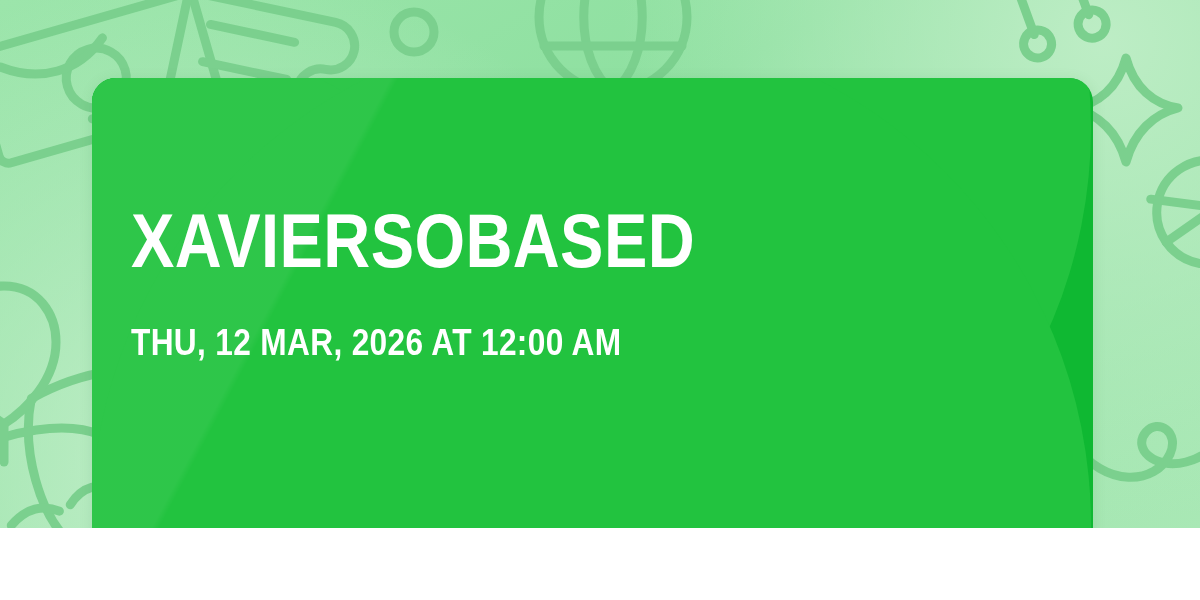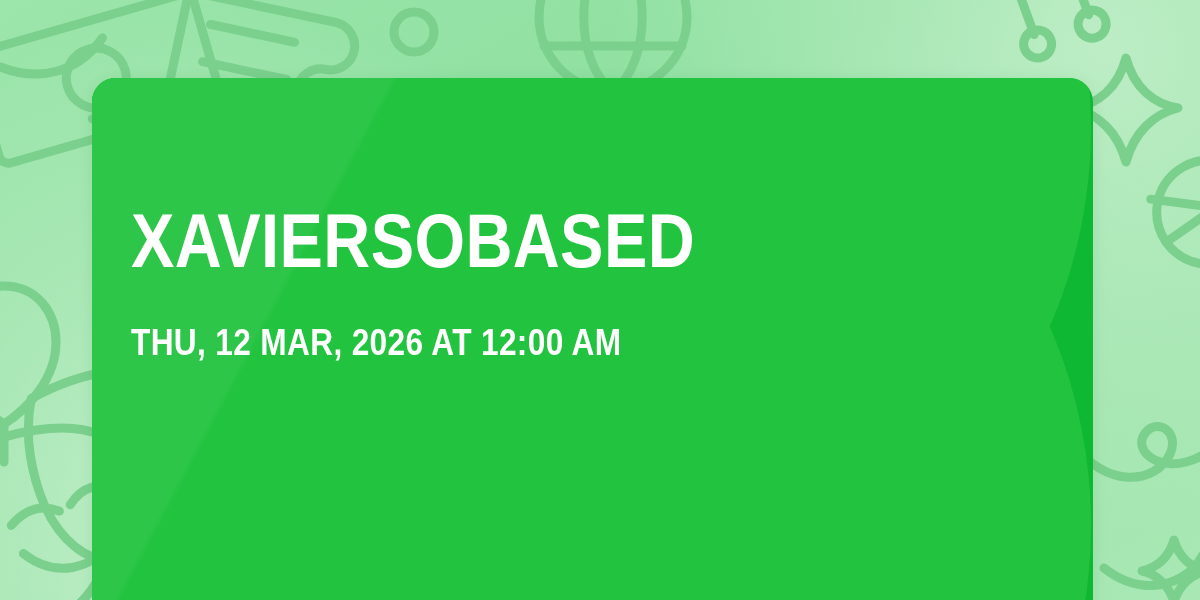--- a/index.html
+++ b/index.html
@@ -9,21 +9,21 @@
     background: #ffffff;
   }
   body {
     font-family: "Liberation Sans", sans-serif;
   }
 
   
   #canvas {
     position: relative;
     width: 1200px;
-    height: 600px;
+    height: 528px;
     overflow: hidden;
     background: #8fe0a0;
   }
 
   
   .backdrop {
     position: absolute;
     inset: 0;
     background:
       radial-gradient(circle at 18% 88%, #c4efcb 0%, rgba(196,239,203,0) 46%),

